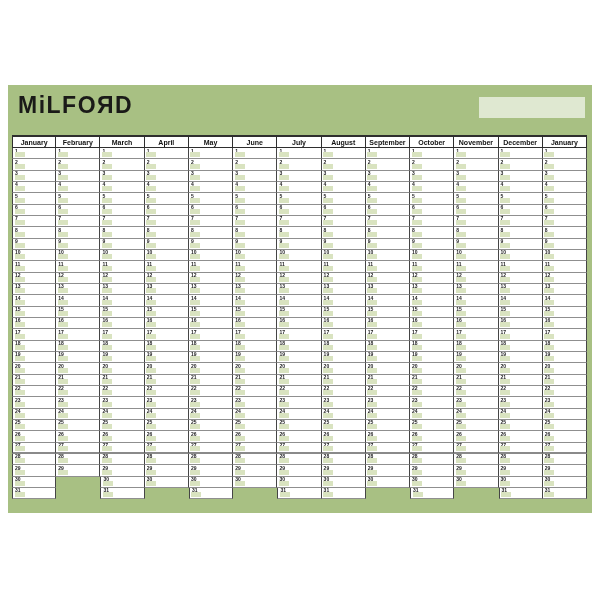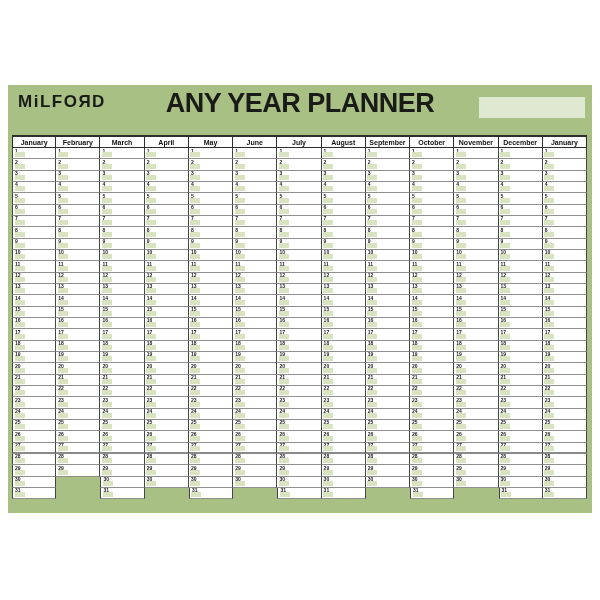--- a/index.html
+++ b/index.html
@@ -7,21 +7,21 @@
     width:600px;height:600px;background:#ffffff;
     font-family:"Liberation Sans", sans-serif;
     position:relative;overflow:hidden;
   }
   #poster{
     position:absolute;left:8px;top:85px;width:584px;height:428px;
     background:var(--poster-green,#a8c083);
   }
   #logo{
     position:absolute;left:10px;top:7px;
-    font-size:17px;font-weight:bold;letter-spacing:1.5px;
+    font-size:23px;font-weight:bold;letter-spacing:1.5px;
     color:var(--ink,#1a1a18);
   }
   #title{
     position:absolute;left:50%;top:3px;transform:translateX(-50%);
     font-size:27px;font-weight:bold;letter-spacing:-0.5px;white-space:nowrap;
     color:var(--ink,#1a1a18);
   }
   #yearbox{
     position:absolute;right:7px;top:12px;width:106px;height:21px;
     background:var(--year-box-fill,#dfe8d1);
@@ -58,21 +58,20 @@
     position:absolute;left:1.5px;bottom:1px;width:10px;height:5px;
     background:var(--cell-square,#d9e3c0);
   }
   .empty{background:transparent;border:none;}
 </style>
 </head>
 <body>
 
 <div id="poster">
   <div id="logo">MiLFOЯD</div>
-  <div id="title">ANY YEAR PLANNER</div>
   <div id="yearbox"></div>
   <div id="grid">
       <div class="hdr bl">January</div>
       <div class="hdr">February</div>
       <div class="hdr">March</div>
       <div class="hdr">April</div>
       <div class="hdr">May</div>
       <div class="hdr">June</div>
       <div class="hdr">July</div>
       <div class="hdr">August</div>

